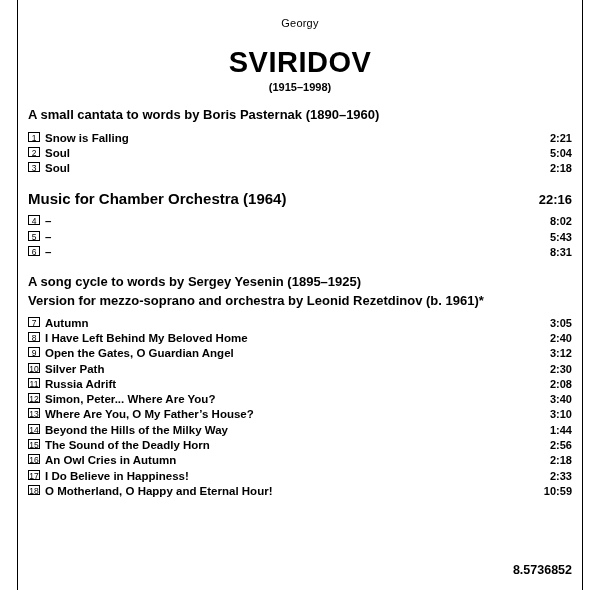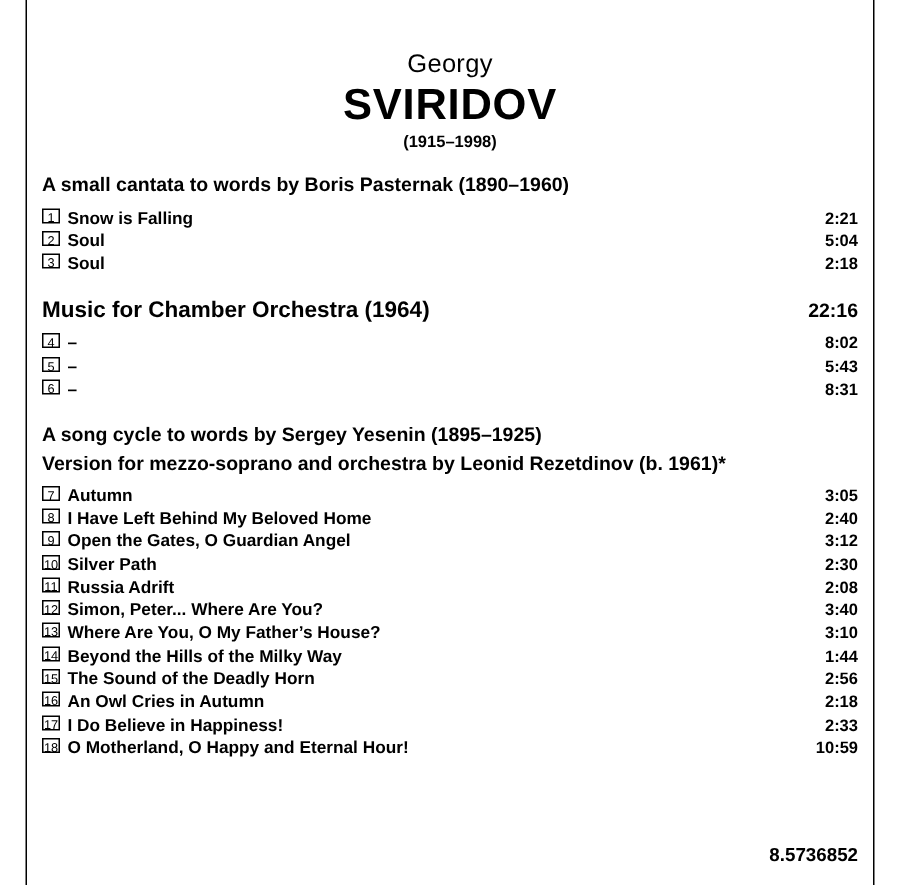--- a/index.html
+++ b/index.html
@@ -35,31 +35,31 @@
 
   .content {
     position: absolute;
     left: 28px;
     right: 28px;
     top: 0;
   }
 
   .composer-first {
     text-align: center;
-    font-size: 17px;
+    font-size: 11px;
     letter-spacing: 0.2px;
-    margin-top: 33px;
+    margin-top: 17px;
   }
   .composer-last {
     text-align: center;
     font-size: 29px;
     font-weight: bold;
     letter-spacing: 0.5px;
     line-height: 1.08;
-    margin-top: 2px;
+    margin-top: 18px;
   }
   .composer-dates {
     text-align: center;
     font-size: 11px;
     font-weight: bold;
     margin-top: 3px;
   }
 
   .work {
     margin-top: 14px;

